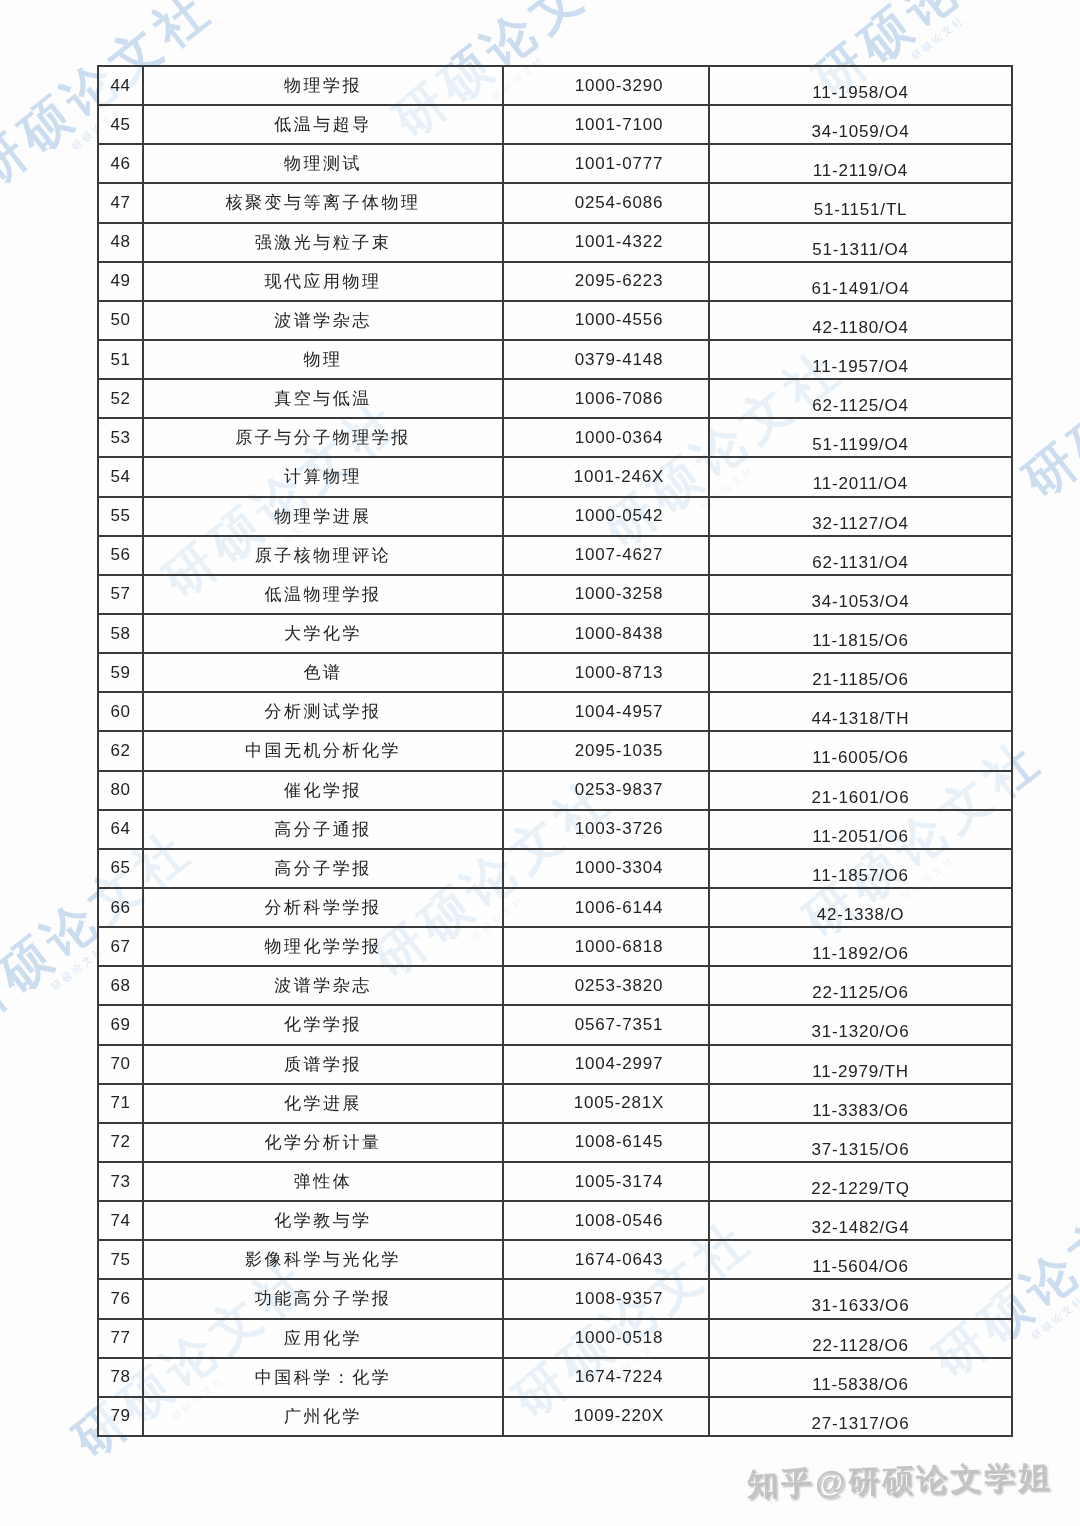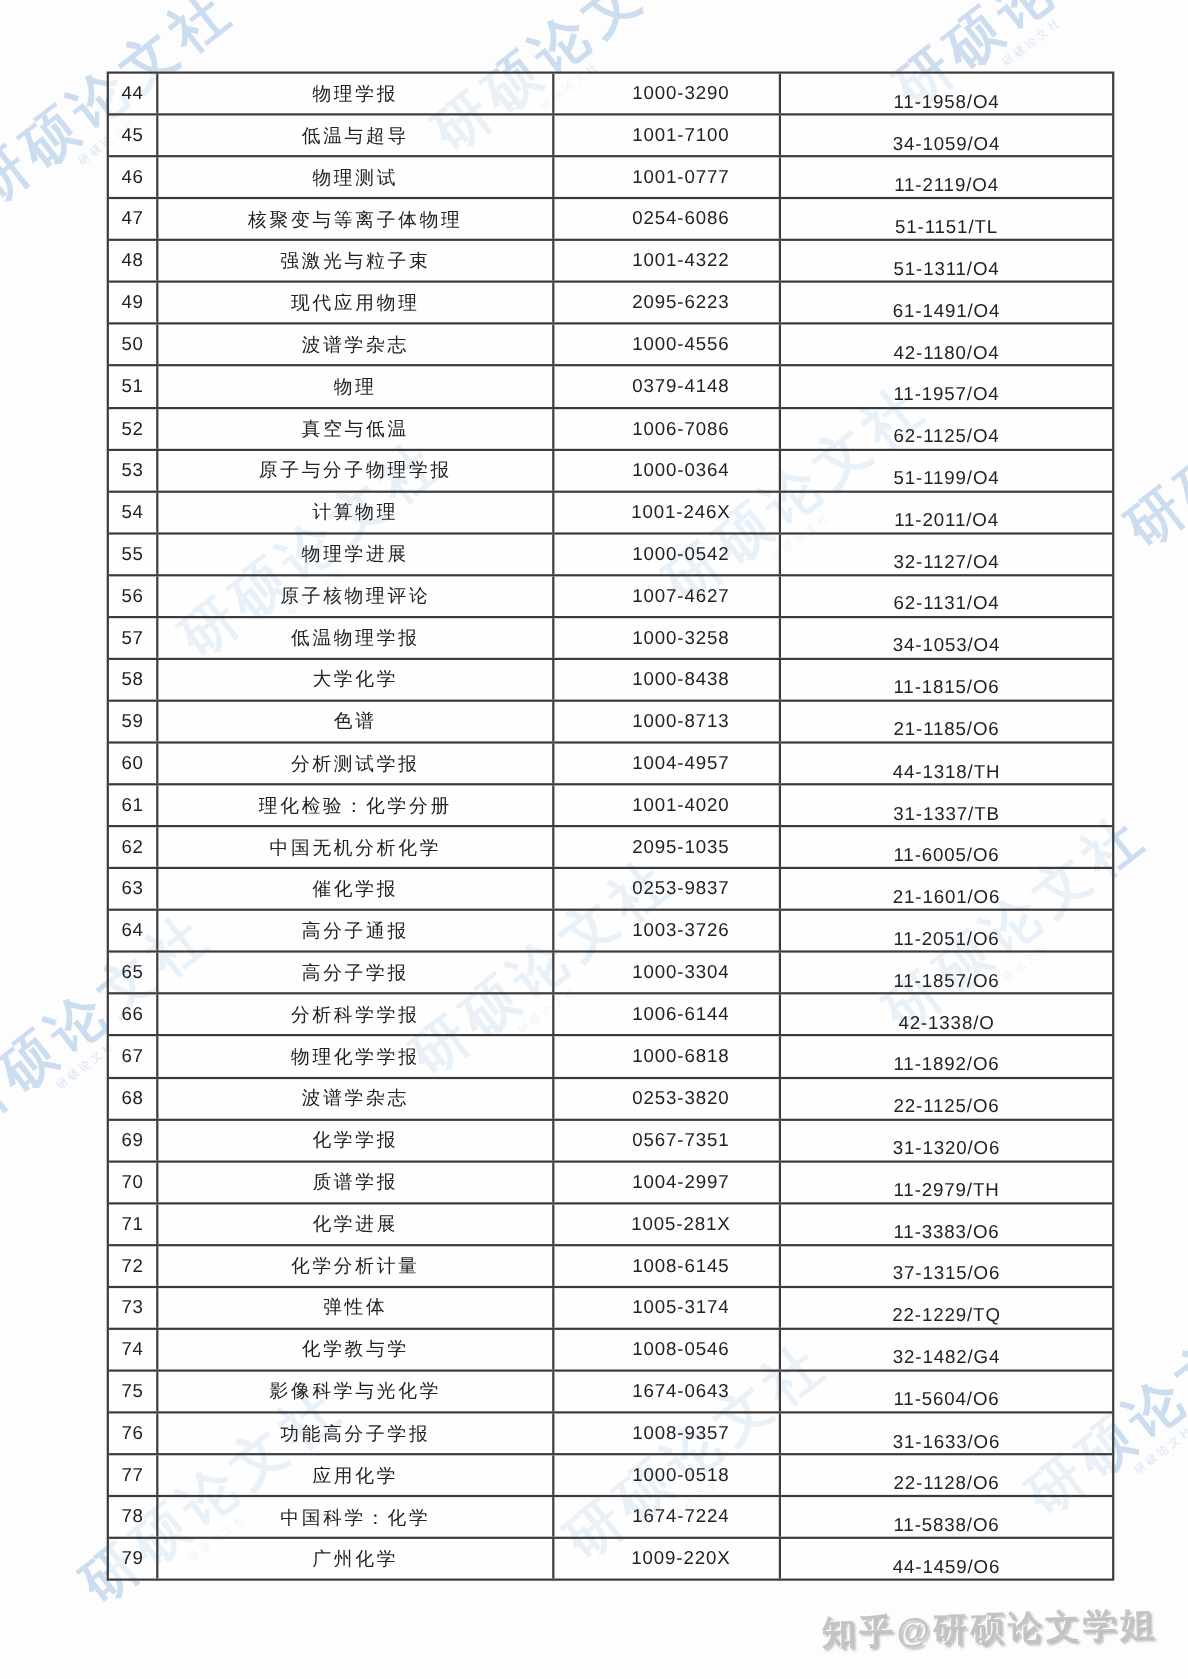--- a/index.html
+++ b/index.html
@@ -232,33 +232,27 @@
         <div class="cell c2">1000-8713</div>
         <div class="cell c3">21-1185/O6</div>
       </div>
       <div class="trow">
         <div class="cell c0">60</div>
         <div class="cell c1">分析测试学报</div>
         <div class="cell c2">1004-4957</div>
         <div class="cell c3">44-1318/TH</div>
       </div>
       <div class="trow">
-        <div class="cell c0">61</div>
-        <div class="cell c1">理化检验：化学分册</div>
-        <div class="cell c2">1001-4020</div>
-        <div class="cell c3">31-1337/TB</div>
-      </div>
-      <div class="trow">
         <div class="cell c0">62</div>
         <div class="cell c1">中国无机分析化学</div>
         <div class="cell c2">2095-1035</div>
         <div class="cell c3">11-6005/O6</div>
       </div>
       <div class="trow">
-        <div class="cell c0">63</div>
+        <div class="cell c0">80</div>
         <div class="cell c1">催化学报</div>
         <div class="cell c2">0253-9837</div>
         <div class="cell c3">21-1601/O6</div>
       </div>
       <div class="trow">
         <div class="cell c0">64</div>
         <div class="cell c1">高分子通报</div>
         <div class="cell c2">1003-3726</div>
         <div class="cell c3">11-2051/O6</div>
       </div>
@@ -343,17 +337,17 @@
       <div class="trow">
         <div class="cell c0">78</div>
         <div class="cell c1">中国科学：化学</div>
         <div class="cell c2">1674-7224</div>
         <div class="cell c3">11-5838/O6</div>
       </div>
       <div class="trow">
         <div class="cell c0">79</div>
         <div class="cell c1">广州化学</div>
         <div class="cell c2">1009-220X</div>
-        <div class="cell c3">44-1459/O6</div>
+        <div class="cell c3">27-1317/O6</div>
       </div>
     </div>
   <div class="zhihu-mark">知乎@研硕论文学姐</div>
 </div>
 
 </body></html>

